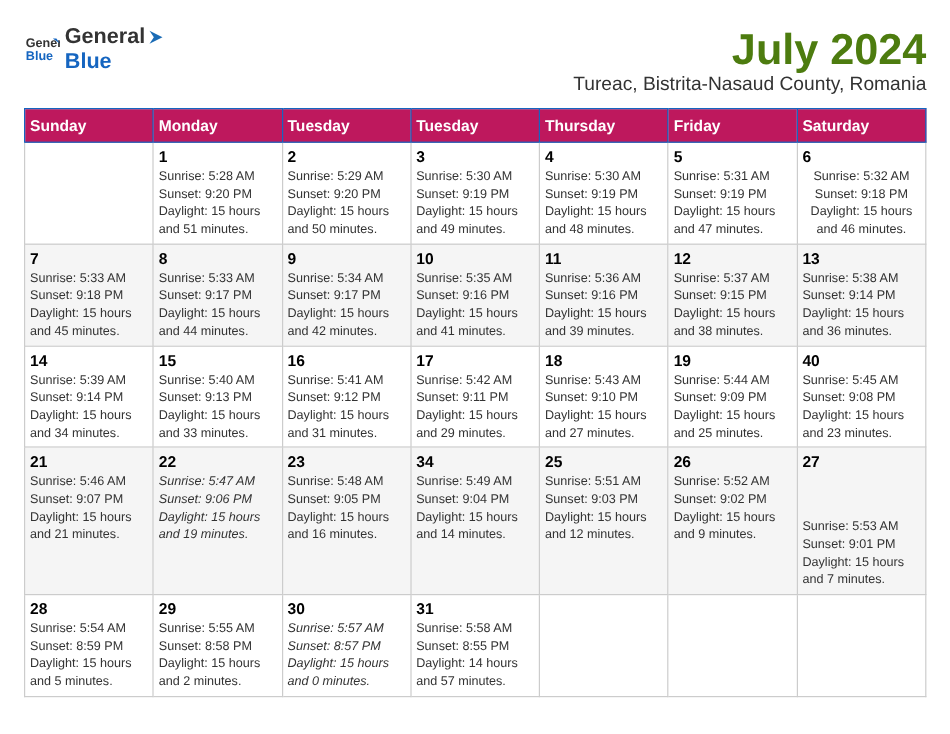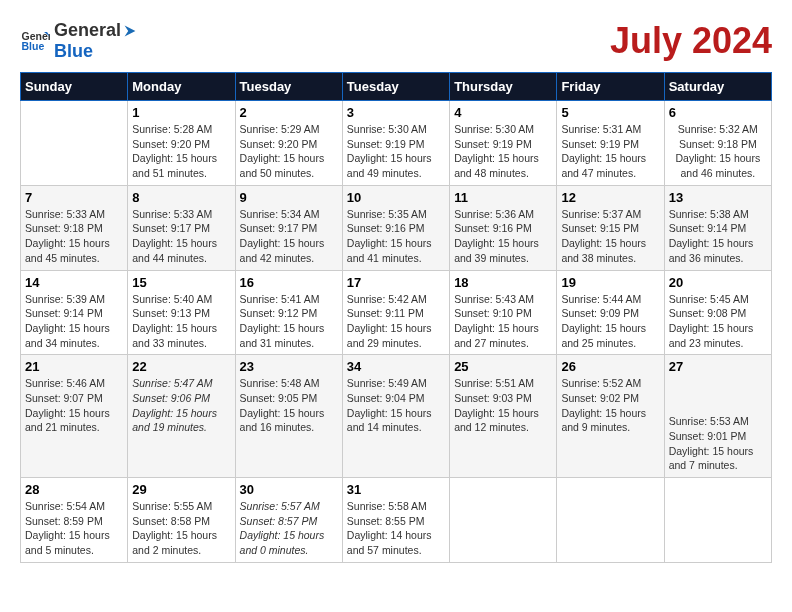--- a/index.html
+++ b/index.html
@@ -34,33 +34,33 @@
     .logo-icon {
       width: 30px;
       height: 30px;
     }
     .title-area {
       text-align: right;
     }
     .month-title {
       font-size: 36px;
       font-weight: bold;
-      color: #b91c1c;
+      color: #4d7c0f;
     }
     .location-title {
       font-size: 16px;
       color: #333;
     }
     table {
       width: 100%;
       border-collapse: collapse;
       font-size: 11px;
     }
     thead tr th {
-      background-color: #0f172a;
+      background-color: #be185d;
       color: #fff;
       padding: 6px 4px;
       text-align: left;
       font-size: 13px;
       border: 1px solid #1565c0;
     }
     tbody tr td {
       border: 1px solid #ccc;
       vertical-align: top;
       padding: 4px;
@@ -101,20 +101,21 @@
         <span class="logo-text-general">General</span>
         <svg width="18" height="18" viewBox="0 0 20 20">
           <polygon points="4,4 16,10 4,16 8,10" fill="#1a6bb5"></polygon>
         </svg>
       </div>
       <div class="logo-text-blue">Blue</div>
     </div>
   </div>
   <div class="title-area">
     <div class="month-title">July 2024</div>
+    <div class="location-title">Tureac, Bistrita-Nasaud County, Romania</div>
   </div>
 </div>
 
 <table>
   <thead>
     <tr id="weekday-header">
         <th>Sunday</th>
         <th>Monday</th>
         <th>Tuesday</th>
         <th>Tuesday</th>
@@ -238,21 +239,21 @@
 Sunset: 9:10 PM
 Daylight: 15 hours and 27 minutes.</div>
         </td>
         <td>
           <span class="day-number">19</span>
           <div class="day-info" style="white-space: pre-line;">Sunrise: 5:44 AM
 Sunset: 9:09 PM
 Daylight: 15 hours and 25 minutes.</div>
         </td>
         <td>
-          <span class="day-number">20</span>
+          <span class="day-number">40</span>
           <div class="day-info" style="white-space: pre-line;">Sunrise: 5:45 AM
 Sunset: 9:08 PM
 Daylight: 15 hours and 23 minutes.</div>
         </td>
       </tr>
       <tr>
         <td>
           <span class="day-number">21</span>
           <div class="day-info" style="white-space: pre-line;">Sunrise: 5:46 AM
 Sunset: 9:07 PM

